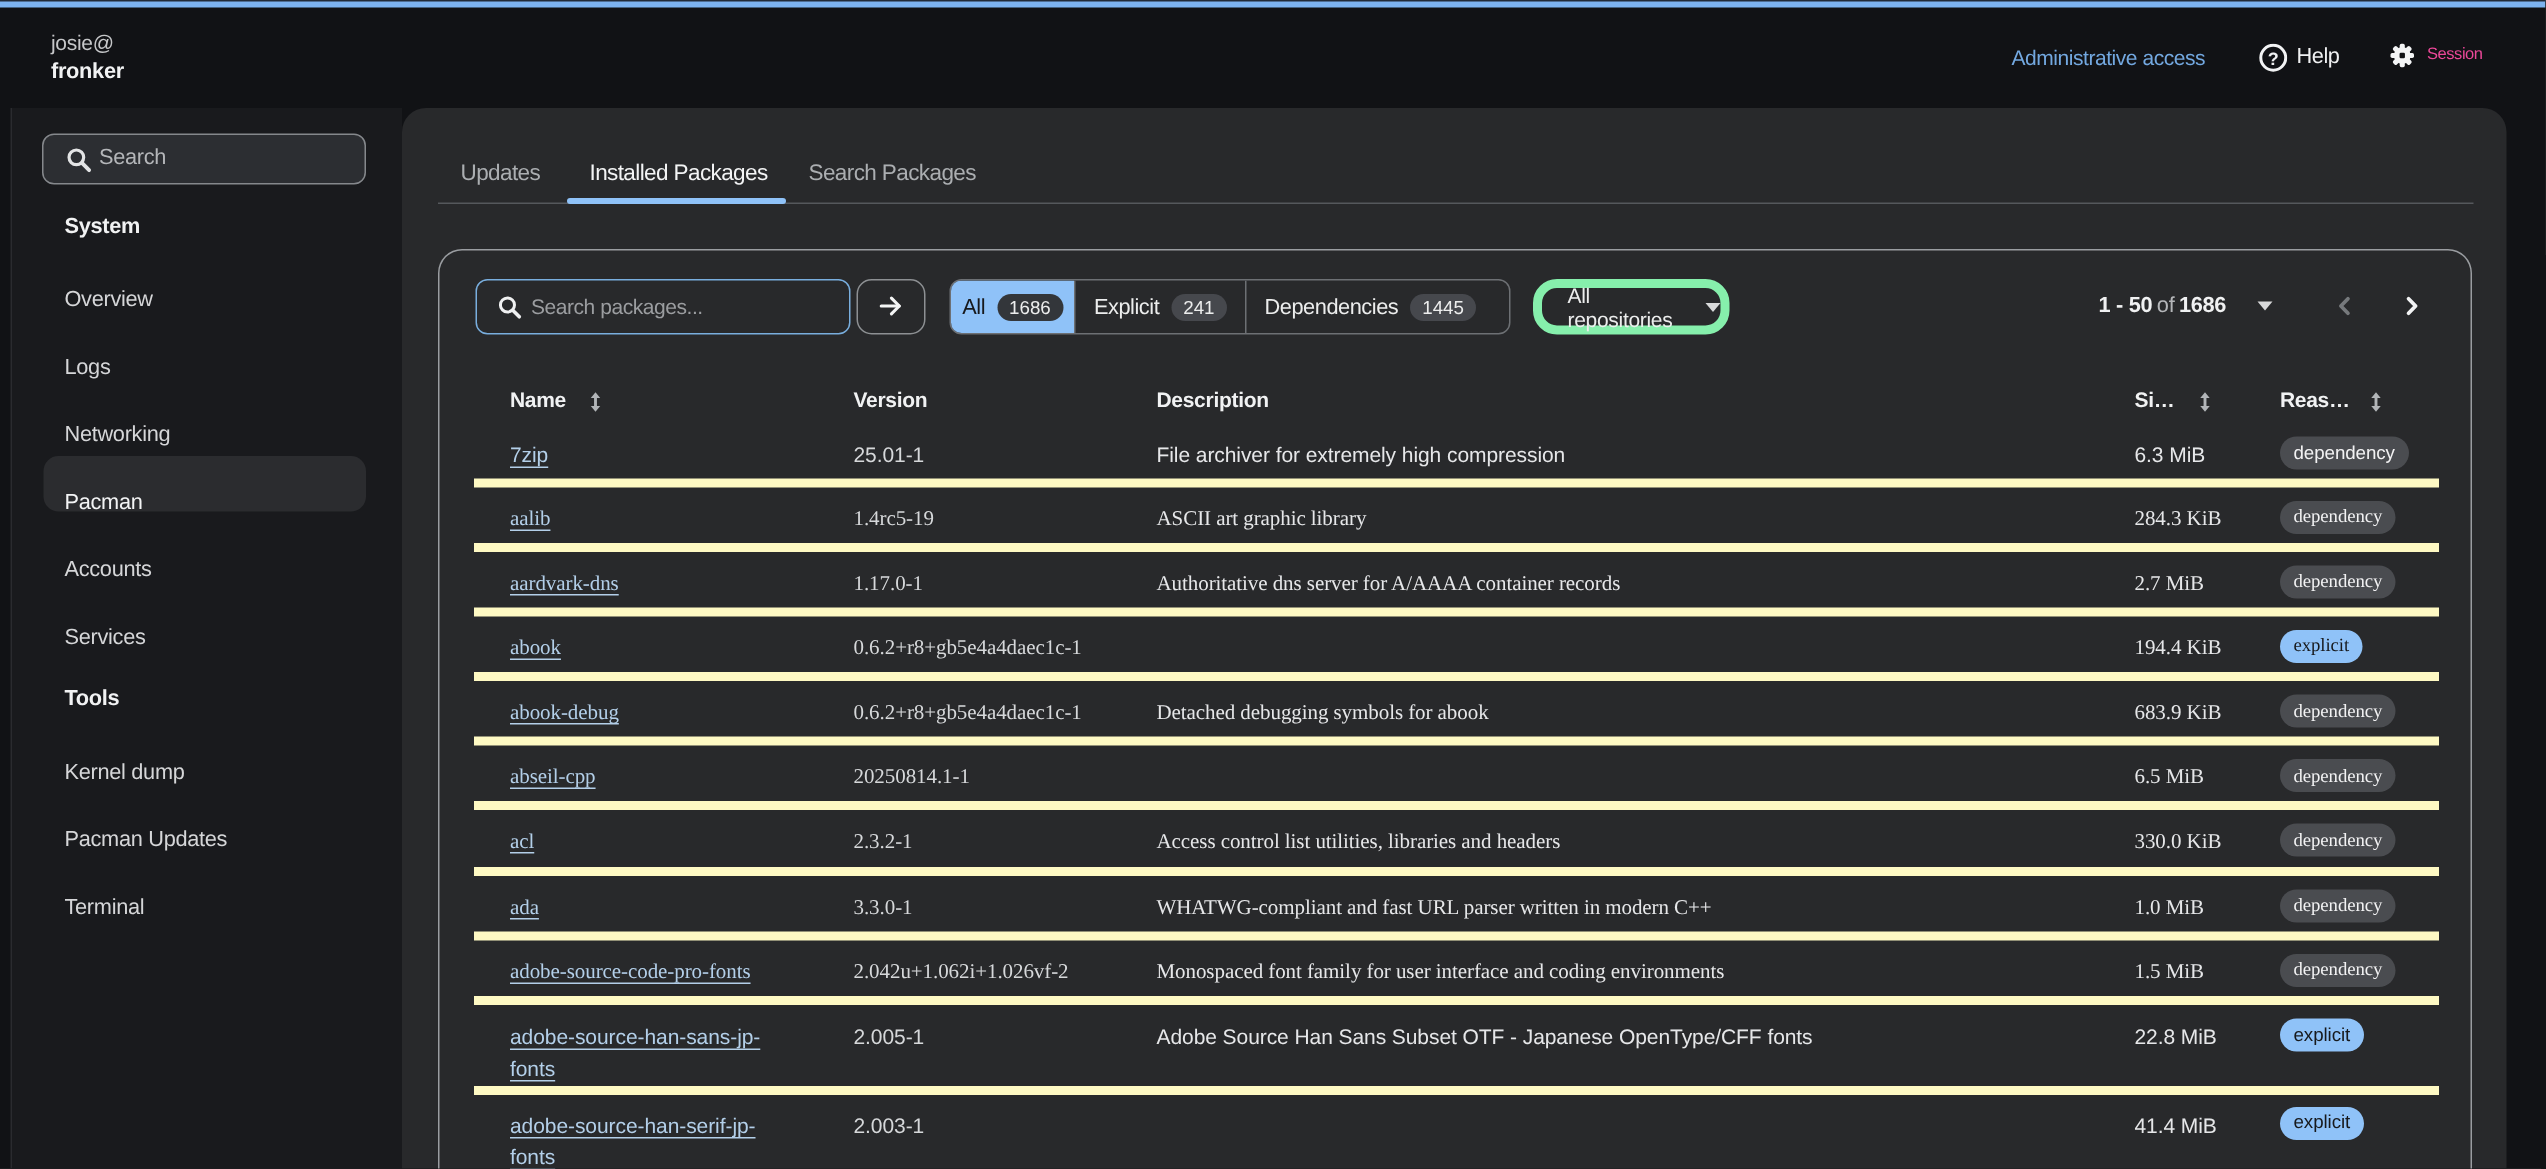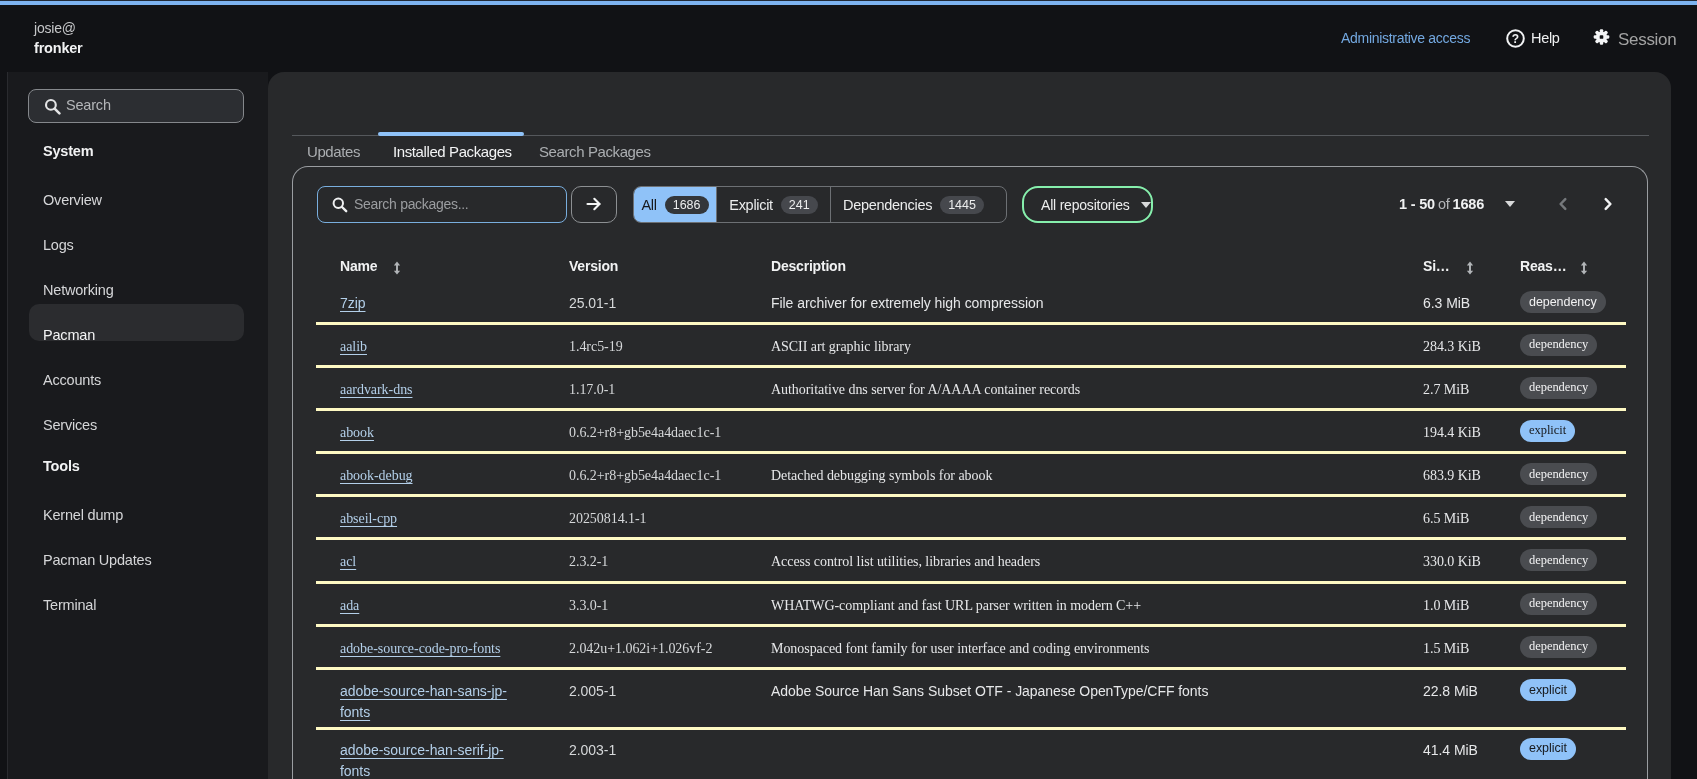--- a/index.html
+++ b/index.html
@@ -6,59 +6,59 @@
   html,body { width:1697px; height:779px; overflow:hidden; }
   body { font-family:"Liberation Sans", sans-serif; background:#111215; position:relative; }
   .abs { position:absolute; }
   #accent { left:0; top:0; width:1697px; height:5px; background:#7db3f0; border-top:1px solid #222b38; }
 
   
   #josie { left:34px; top:20px; font-size:14px; letter-spacing:-0.2px; color:#c6c7c9; }
   #fronker { left:34px; top:40px; font-size:14.5px; letter-spacing:-0.2px; font-weight:bold; color:#f1f2f3; }
   #adminacc { left:1341px; top:30px; font-size:14px; letter-spacing:-0.3px; color:#73a8e0; }
   #helptxt { left:1531px; top:30px; font-size:14.5px; letter-spacing:-0.3px; color:#eff0f1; }
-  #sesstxt { left:1618px; top:30px; font-size:17px; letter-spacing:-0.3px; color:#a3a3a3; }
+  #sesstxt { left:1618px; top:30px; font-size:11px; letter-spacing:-0.3px; color:#ec4899; }
 
   
   #sbsearch { left:28px; top:89px; width:216px; height:34px; background:#2c2e32; border:1px solid #85888c; border-radius:8px; }
   #sbsearchtxt { left:66px; top:97px; font-size:14.5px; letter-spacing:-0.2px; color:#b4b6b9; }
   .navhead { font-size:14.5px; letter-spacing:-0.2px; font-weight:bold; color:#f1f2f3; }
   .navitem { font-size:14.5px; letter-spacing:-0.2px; color:#d5d6d8;margin-top:11px; }
   #pacmansel { left:29px; top:304px; width:215px; height:37px; background:#2b2c2f; border-radius:10px; }
 
   
   #panel { left:268px; top:72px; width:1403px; height:707px; background:#28292b; border-radius:16px 16px 0 0; }
-  .tab { font-size:15px; letter-spacing:-0.4px; color:#abaeb1; top:33px; line-height:21px;margin-top:36px; }
+  .tab { font-size:15px; letter-spacing:-0.4px; color:#abaeb1; top:33px; line-height:21px; }
   .tabactive { color:#f3f4f5; }
   #tabline { left:24px; top:63px; width:1357px; height:1px; background:#55585c; }
   #tabblue { left:110px; top:60px; width:146px; height:4px; background:#8fc2f8; border-radius:2px; }
 
   
   #card { left:24px; top:94px; width:1356px; height:690px; background:#28292b; border:1px solid #9a9da1; border-radius:16px; border-bottom:none; }
 
   
   #searchin { left:24px; top:19px; width:250px; height:37px; background:transparent; border:1.5px solid #79aede; border-radius:8px; }
   #searchph { left:61px; top:29px; font-size:14px; letter-spacing:-0.3px; color:#9b9da0; }
   #arrowbtn { left:278px; top:19px; width:46px; height:37px; border:1px solid #8d9093; border-radius:10px; }
   #toggle { left:340px; top:19px; width:374px; height:37px; border:1px solid #6d7074; border-radius:8px; display:flex; overflow:hidden; }
   .tgseg { height:100%; display:flex; align-items:center; justify-content:center; gap:8px; font-size:14.5px; letter-spacing:-0.3px; }
   #tgall { width:82px; background:#8fc2f8; color:#17191c; }
   #tgexp { width:114px; color:#eceded; border-left:1px solid #6d7074; }
   #tgdep { width:166px; color:#eceded; border-left:1px solid #6d7074; }
   .badge { font-size:12.5px; letter-spacing:0; border-radius:10px; padding:2px 8px; background:#46484d; color:#eceded; }
   #tgall .badge { background:#33363a; }
-  #repos { left:729px; top:19px; width:131px; height:37px; border:2px solid #86efac; border-radius:16px; font-size:14px; letter-spacing:-0.2px; color:#eceded; display:flex; align-items:center; padding-left:17px; }
+  #repos { left:729px; top:19px; width:131px; height:37px; border:6px solid #86efac; border-radius:16px; font-size:14px; letter-spacing:-0.2px; color:#eceded; display:flex; align-items:center; padding-left:17px; }
   .caret { width:0; height:0; border-left:5px solid transparent; border-right:5px solid transparent; border-top:6px solid #d8d9da; display:inline-block; }
   #pagetxt { left:1106px; top:29px; font-size:14.5px; letter-spacing:-0.2px; color:#f0f1f2; font-weight:bold; }
   #pagetxt .of { font-weight:normal; color:#b4b6b9; padding:0 3px; }
   #pagecaret { left:1212px; top:34px; }
 
   
   #tbl { left:23px; top:84px; width:1310px; }
-  .trow { position:relative; border-bottom:3px solid #fef9c3; }
+  .trow { position:relative; border-bottom:6px solid #fef9c3; }
   .trow:last-child { border-bottom:none; }
   .cell { position:absolute; font-size:14px; letter-spacing:-0.05px; }
   .c-name { left:24px; top:11px; width:190px; line-height:21.2px; }
   .c-ver { left:253px; top:11px; line-height:21px; color:#d6d8da; }
   .c-desc { left:455px; top:11px; line-height:21px; color:#e6e7e9; }
   .c-size { left:1107px; top:11px; line-height:21px; color:#e6e7e9; }
   .c-pill { left:1204px; top:9px; }
   a.pkg { color:#b3cfe9; text-decoration:underline; text-underline-offset:3px; }
   .pill { display:inline-block; font-size:12.5px; line-height:15px; padding:3.5px 9px; border-radius:11px; background:#4a4c50; color:#f2f2f3; }
   .pill.ex { background:#8fc2f8; color:#17191c; }

